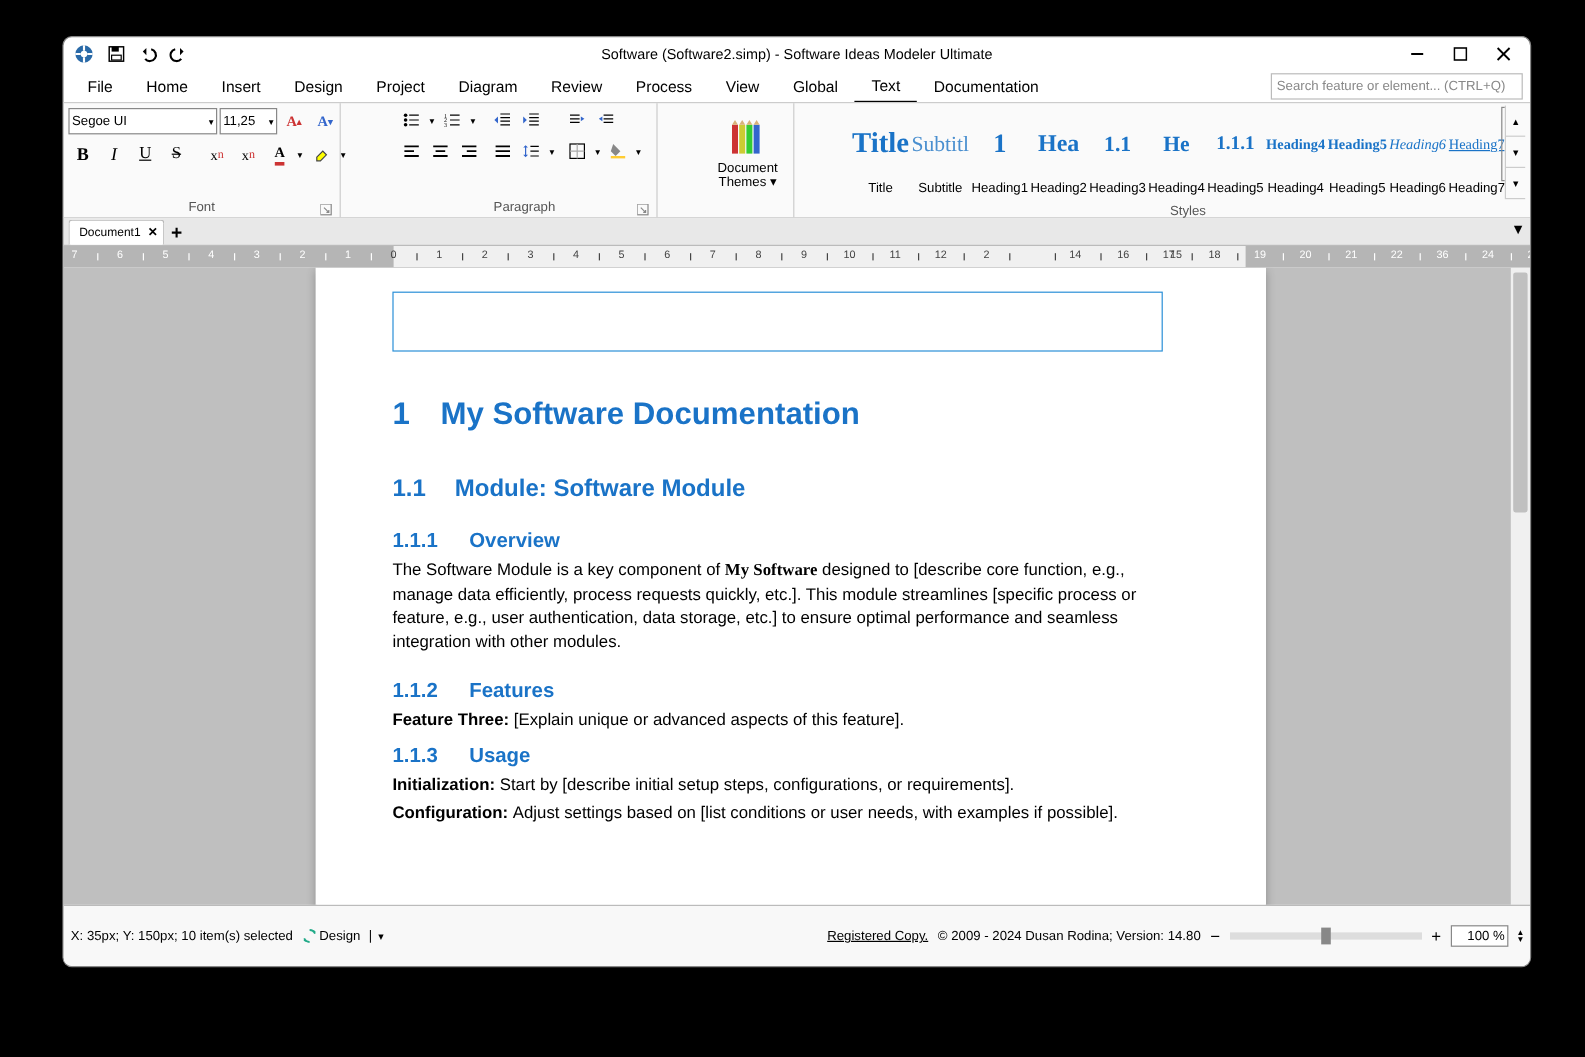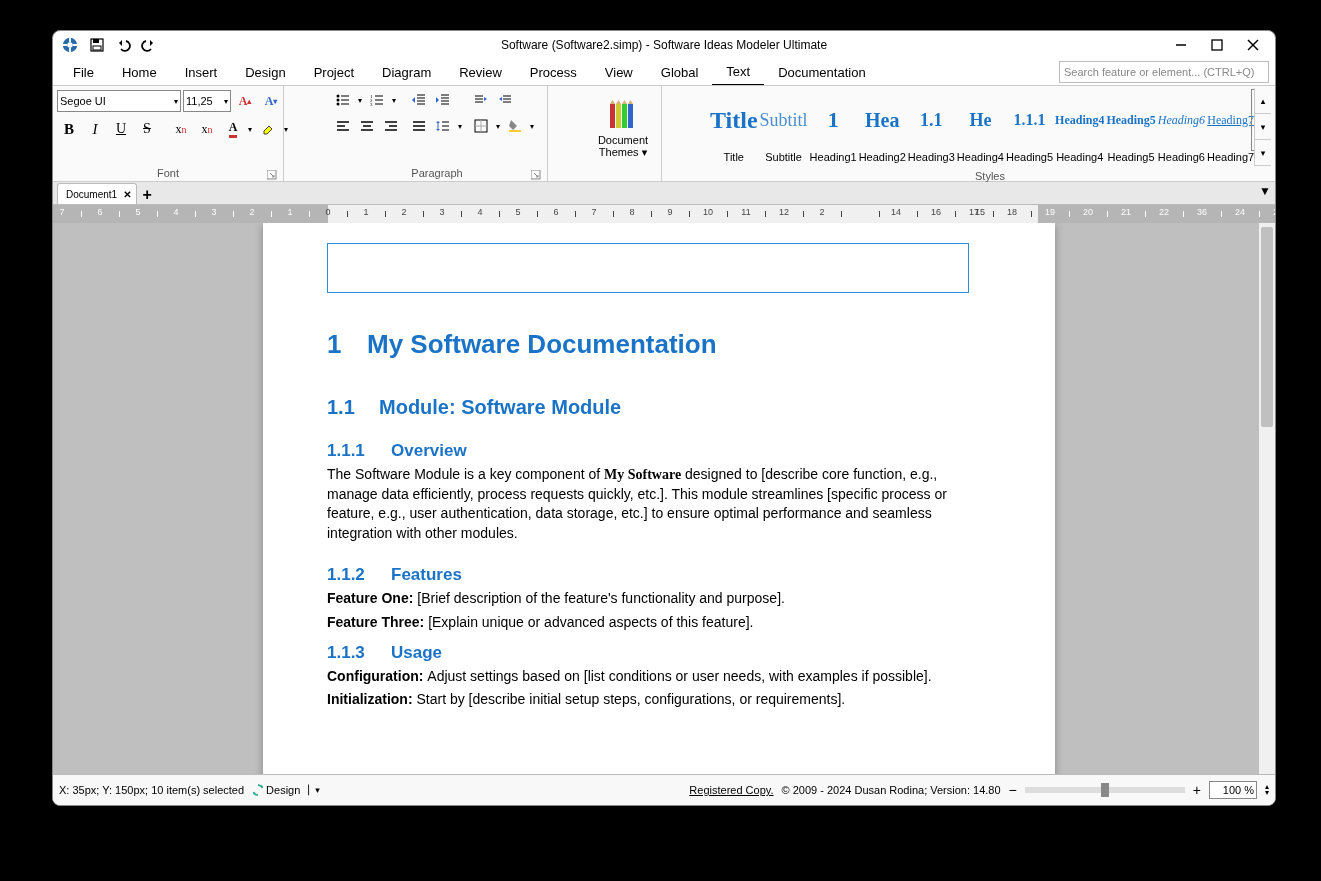--- a/index.html
+++ b/index.html
@@ -56,21 +56,21 @@
 .page{position:absolute;left:210px;top:0;width:792px;height:1000px;background:#fff;box-shadow:0 2px 8px rgba(0,0,0,0.3);}
 .page-inner{padding:20px 64px 20px 64px;}
 .sel-box{border:1px solid #2a8fd8;height:48px;margin:0 0 0 0;width:640px;}
 .h1{color:#1a73c7;font-weight:bold;font-size:26px;margin:36px 0 0 0;}
 .h2{color:#1a73c7;font-weight:bold;font-size:20px;margin:36px 0 0 0;}
 .h3{color:#1a73c7;font-weight:bold;font-size:17px;margin:22px 0 0 0;}
 .body-p{font-size:14px;line-height:1.4;margin:4px 0 0 0;max-width:640px;}
 .body-p strong{font-weight:bold;}
 .scrollbar-v{position:absolute;right:0;top:0;bottom:0;width:16px;background:#f0f0f0;}
 .scrollbar-v .thumb{position:absolute;left:2px;right:2px;top:4px;height:200px;background:#c0c0c0;border-radius:2px;}
-.statusbar{height:22px;border-top:1px solid #bbb;background:#f8f8f8;display:flex;align-items:center;padding:4px 6px;font-size:11px;gap:8px;}
+.statusbar{height:22px;border-top:1px solid #bbb;background:#f8f8f8;display:flex;align-items:center;padding:14px 6px;font-size:11px;gap:8px;}
 .statusbar .spacer{flex:1;}
 .offline{display:flex;align-items:center;gap:2px;}
 .zoom-slider{width:160px;height:6px;background:#ddd;position:relative;}
 .zoom-slider .tick{position:absolute;left:50%;top:-3px;width:1px;height:12px;background:#888;}
 .zoom-slider .knob{position:absolute;left:50%;top:-4px;width:8px;height:14px;background:#888;transform:translateX(-50%);}
 .zoom-input{width:42px;height:16px;border:1px solid #888;text-align:right;padding:0 2px;font-size:11px;}
 .reg-copy{text-decoration:underline;cursor:pointer;}
 
 .i{width:16px;height:16px;}
 .num{display:inline-block;width:40px;}
@@ -500,25 +500,24 @@
 
   <div class="editor">
     <div class="page">
       <div class="page-inner">
         <div class="sel-box"></div>
         <div class="h1"><span class="num">1</span><span>My Software Documentation</span></div>
         <div class="h2"><span class="num" style="width:52px;">1.1</span><span>Module: Software Module</span></div>
         <div class="h3"><span class="num" style="width:64px;">1.1.1</span><span>Overview</span></div>
         <p class="body-p"><span>The Software Module is a key component of </span><strong style="font-family:Georgia,serif;">My Software</strong><span> designed to [describe core function, e.g., manage data efficiently, process requests quickly, etc.]. This module streamlines [specific process or feature, e.g., user authentication, data storage, etc.] to ensure optimal performance and seamless integration with other modules.</span></p>
         <div class="h3"><span class="num" style="width:64px;">1.1.2</span><span>Features</span></div>
-        <p class="body-p"><strong>Feature One: </strong><span> [Brief description of the feature's functionality and purpose].</span></p>
         <p class="body-p"><strong>Feature Three: </strong><span> [Explain unique or advanced aspects of this feature].</span></p>
         <div class="h3" style="margin-top:10px;"><span class="num" style="width:64px;">1.1.3</span><span>Usage</span></div>
+        <p class="body-p"><strong>Initialization: </strong><span> Start by [describe initial setup steps, configurations, or requirements].</span></p>
         <p class="body-p"><strong>Configuration: </strong><span> Adjust settings based on [list conditions or user needs, with examples if possible].</span></p>
-        <p class="body-p"><strong>Initialization: </strong><span> Start by [describe initial setup steps, configurations, or requirements].</span></p>
       </div>
     </div>
     <div class="scrollbar-v">
         <div class="thumb"></div>
       </div>
   </div>
 
   <div class="statusbar">
     <span>X: 35px; Y: 150px; 10 item(s) selected</span>
     <span class="offline">

